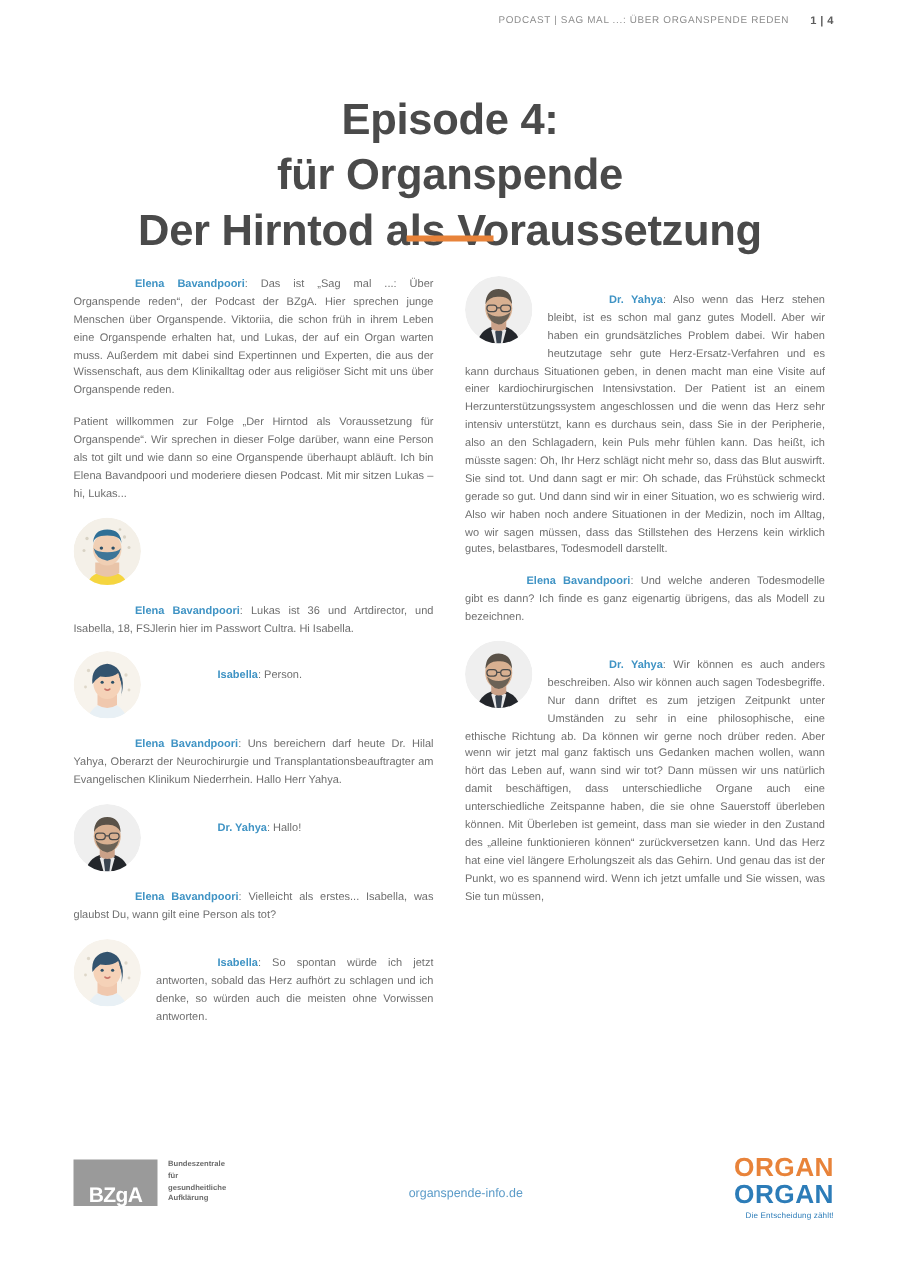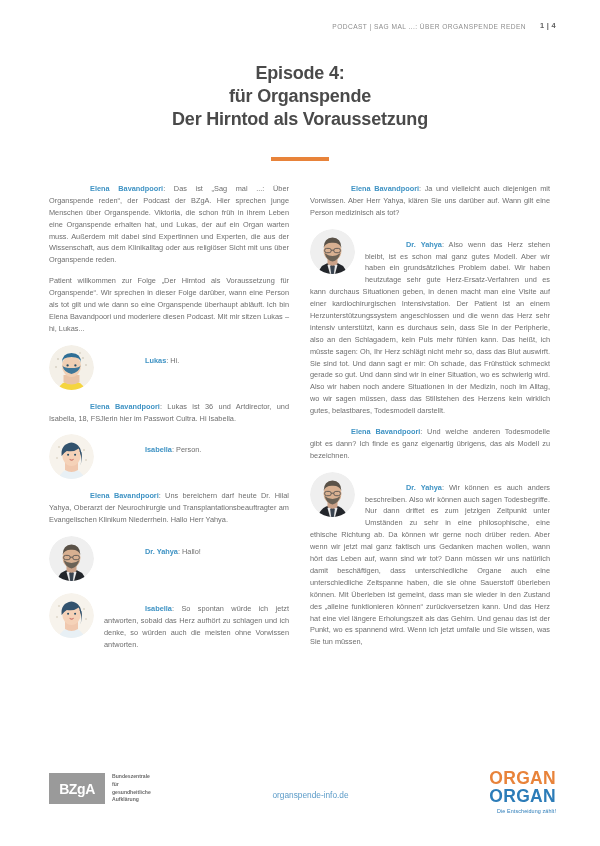--- a/index.html
+++ b/index.html
@@ -11,24 +11,24 @@
   .page {
     position: relative;
     width: 600px; height: 846px;
     background: #ffffff;
     overflow: hidden;
   }
 
   
   .header {
     position: absolute;
-    top: 21px; left: 0; right: 44px;
+    top: 9px; left: 0; right: 44px;
     display: flex;
     justify-content: flex-end;
-    align-items: flex-end;
+    align-items: center;
     gap: 14px;
   }
   .header-label {
     font-size: 6.6px;
     letter-spacing: 0.45px;
     color: #8d8d8d;
     white-space: nowrap;
   }
   .header-page {
     font-size: 7.4px;
@@ -36,21 +36,21 @@
     letter-spacing: 0.3px;
     color: #5d5d5d;
     white-space: nowrap;
   }
 
   
   .title {
     position: absolute;
     top: 62px; left: 46px; right: 46px;
     text-align: center;
-    font-size: 18px;
+    font-size: 29px;
     font-weight: bold;
     line-height: 1.28;
     color: #4a4a4a;
     letter-spacing: -0.2px;
   }
   .title .line { display: block; }
 
   
   .rule {
     position: absolute;
@@ -110,21 +110,21 @@
     left: 49px; right: 44px; bottom: 18px;
     height: 58px;
   }
   .bzga {
     position: absolute; left: 0; top: 3px;
     display: flex; align-items: center; gap: 7px;
   }
   .bzga-mark {
     width: 56px; height: 31px;
     background: #9a9a9a;
-    display: flex; align-items: center; justify-content: center;
+    display: flex; align-items: flex-end; justify-content: center;
   }
   .bzga-mark span {
     color: #ffffff;
     font-size: 14px;
     font-weight: bold;
     letter-spacing: -0.4px;
   }
   .bzga-text {
     font-size: 5.1px;
     line-height: 1.48;
@@ -204,23 +204,20 @@
             <circle cx="31" cy="8" r="0.9" fill="#d8d2c4"></circle>
             <path d="M22.5 36 q-11 0-13.5 9 h27 Q33.5 36 22.5 36z" fill="#f5d53f"></path>
             <path d="M14.5 30 h16 v7 q-8 5 -16 0z" fill="#e9c4a8"></path>
             <ellipse cx="22.5" cy="21" rx="9.5" ry="11" fill="#f0cfb4"></ellipse>
             <path d="M13 18 q0-10 9.5-10 T32 18 q0-6-9.5-6 T13 18z" fill="#2f6f96"></path>
             <path d="M13.4 20.5 q1.5 7 9.1 8.4 7.6-1.4 9.1-8.4 q-2 2.6-9.1 2.6 t-9.1-2.6z" fill="#2f6f96" opacity="0.92"></path>
             <circle cx="18.6" cy="20.4" r="1.15" fill="#2b4f66"></circle>
             <circle cx="26.4" cy="20.4" r="1.15" fill="#2b4f66"></circle>
           </svg>
         </div>
-        <p class="para block-pad">
-          <span class="speaker">Lukas</span><span>: Hi.</span>
-        </p>
       </div>
 
       <p class="para">
         <span class="speaker">Elena Bavandpoori</span><span>: Lukas ist 36 und Artdirector, und Isabella, 18, FSJlerin hier im Passwort Cultra. Hi Isabella.</span>
       </p>
 
       <div class="block">
         <div class="avatar">
           <svg viewBox="0 0 45 45">
             <circle cx="22.5" cy="22.5" r="22.5" fill="#f7f3ec"></circle>
@@ -261,20 +258,23 @@
             <rect x="14.6" y="19.4" width="6.6" height="4.3" rx="2" fill="none" stroke="#4a4a4a" stroke-width="0.8"></rect>
             <rect x="23.8" y="19.4" width="6.6" height="4.3" rx="2" fill="none" stroke="#4a4a4a" stroke-width="0.8"></rect>
             <path d="M21.2 21.2 h2.6" stroke="#4a4a4a" stroke-width="0.8"></path>
           </svg>
         </div>
         <p class="para block-pad">
           <span class="speaker">Dr. Yahya</span><span>: Hallo!</span>
         </p>
       </div>
 
+      <p class="para">
+        <span class="speaker">Elena Bavandpoori</span><span>: Vielleicht als erstes... Isabella, was glaubst Du, wann gilt eine Person als tot?</span>
+      </p>
 
       <div class="block">
         <div class="avatar">
           <svg viewBox="0 0 45 45">
             <circle cx="22.5" cy="22.5" r="22.5" fill="#f7f3ec"></circle>
             <circle cx="10" cy="13" r="1.1" fill="#ded7c9"></circle>
             <circle cx="35" cy="16" r="1.1" fill="#ded7c9"></circle>
             <circle cx="8" cy="24" r="0.95" fill="#ded7c9"></circle>
             <circle cx="37" cy="26" r="0.95" fill="#ded7c9"></circle>
             <path d="M22.5 35 q-10 0-13 10 h26 Q32.5 35 22.5 35z" fill="#e8f0f5"></path>
@@ -289,23 +289,20 @@
         </div>
         <p class="para block-pad">
           <span class="speaker">Isabella</span><span>: So spontan würde ich jetzt antworten, sobald das Herz aufhört zu schlagen und ich denke, so würden auch die meisten ohne Vorwissen antworten.</span>
         </p>
       </div>
 
     </div>
 
     <div class="col">
 
-      <p class="para">
-        <span class="speaker">Elena Bavandpoori</span><span>: Ja und vielleicht auch diejenigen mit Vorwissen. Aber Herr Yahya, klären Sie uns darüber auf. Wann gilt eine Person medizinisch als tot?</span>
-      </p>
 
       <div class="block">
         <div class="avatar">
           <svg viewBox="0 0 45 45">
             <circle cx="22.5" cy="22.5" r="22.5" fill="#efefef"></circle>
             <path d="M22.5 33 q-12 1-14.5 12 h29 Q34.5 34 22.5 33z" fill="#23262b"></path>
             <path d="M22.5 33 l-5 3 2.5 9 h5 L27.5 36z" fill="#e9e9ea"></path>
             <path d="M22.5 34.5 l-2.4 2.6 1 7.9 h2.8 l1-7.9z" fill="#3a4450"></path>
             <path d="M17.5 29 h10 v6 q-5 3.4 -10 0z" fill="#caa188"></path>
             <ellipse cx="22.5" cy="21.5" rx="9" ry="10.6" fill="#d8b091"></ellipse>

